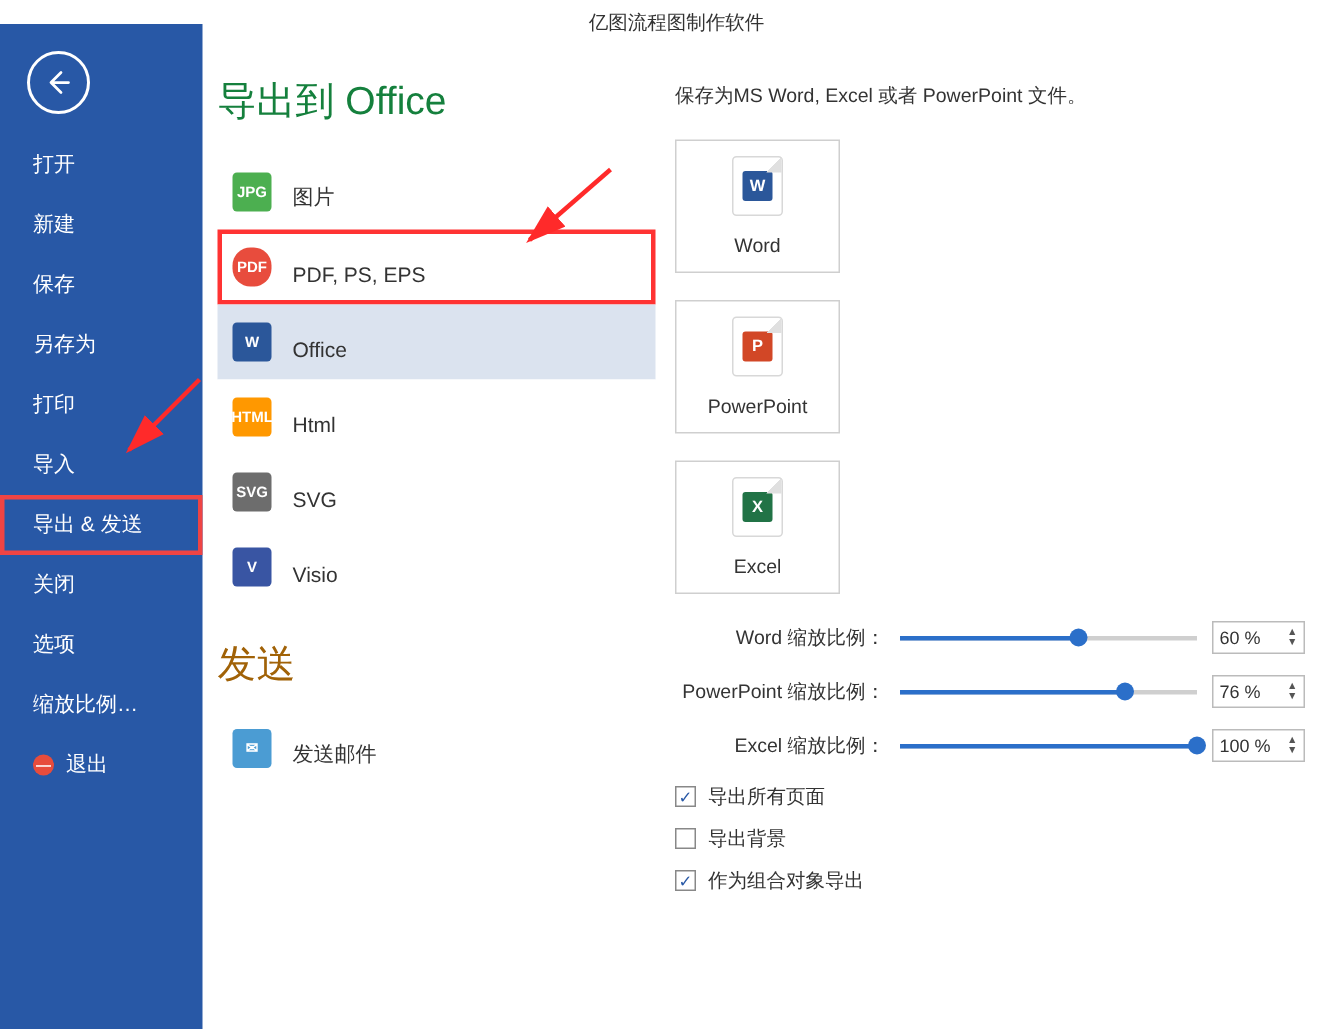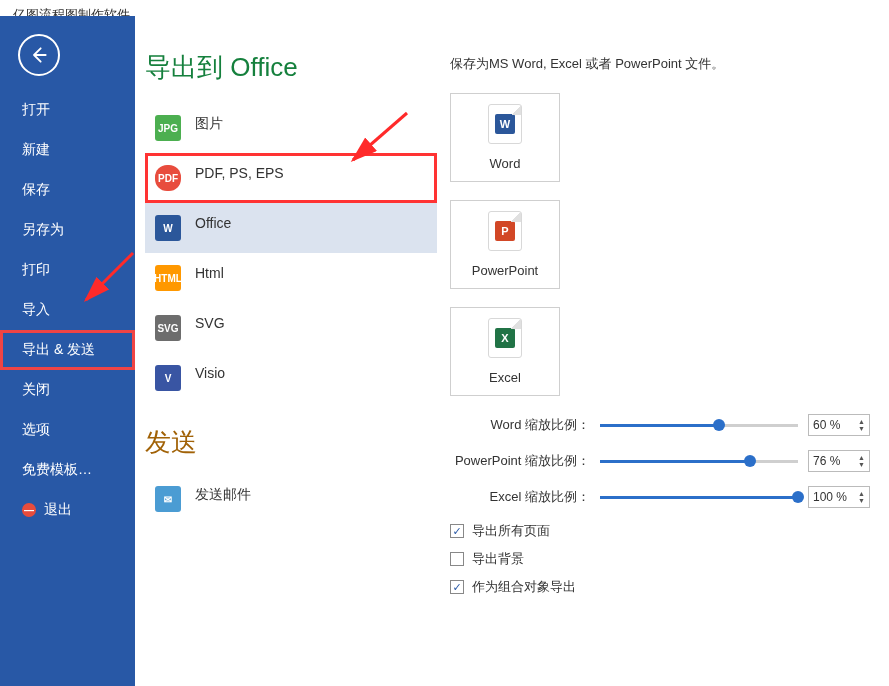--- a/index.html
+++ b/index.html
@@ -1,30 +1,30 @@
 <!DOCTYPE html>
 <html><head>
 <meta charset="utf-8">
 <style>
 * { box-sizing: border-box; margin: 0; padding: 0; }
 body { font-family: "Microsoft YaHei", Arial, sans-serif; font-size: 13px; color: #333; background: #fff; width: 889px; height: 686px; overflow: hidden; position: relative; }
 
-.app-title { position: absolute; top: 6px; left: 13px; right: 0; text-align: left; font-size: 13px; color: #333; }
+.app-title { position: absolute; top: 6px; left: 13px; right: 0; text-align: center; font-size: 13px; color: #333; }
 
 .sidebar { position: absolute; left: 0; top: 16px; width: 135px; height: 686px; background: #2858a6; color: #fff; padding-top: 10px; }
 .back-btn { width: 42px; height: 42px; border: 2px solid #fff; border-radius: 50%; margin: 8px 0 14px 18px; display: flex; align-items: center; justify-content: center; cursor: pointer; }
 .back-btn svg { width: 20px; height: 20px; }
 .side-item { padding: 11px 0 11px 22px; font-size: 14px; color: #fff; cursor: pointer; }
 .side-item.active { border: 3px solid #ef4444; padding: 8px 0 8px 19px; }
 .side-item.exit { display: flex; align-items: center; }
 .exit-icon { width: 14px; height: 14px; background: #e74c3c; border-radius: 50%; display: inline-flex; align-items: center; justify-content: center; margin-right: 8px; color: #fff; font-size: 10px; font-weight: bold; }
 
 .export-col { position: absolute; left: 145px; top: 50px; width: 292px; }
 .col-title { font-size: 26px; color: #15803d; margin-bottom: 18px; }
-.export-item { display: flex; align-items: flex-start; padding: 12px 10px; cursor: pointer; background: #fff; }
+.export-item { display: flex; align-items: flex-end; padding: 12px 10px; cursor: pointer; background: #fff; }
 .export-item.selected { background: #dbe3ef; }
 .export-item.highlight { border: 3px solid #ff3333; padding: 9px 7px; }
 .ex-icon { width: 26px; height: 26px; margin-right: 14px; display: flex; align-items: center; justify-content: center; border-radius: 3px; font-size: 10px; font-weight: bold; color: #fff; }
 .ex-icon.jpg { background: #4caf50; }
 .ex-icon.pdf { background: #e84c3d; border-radius: 12px; }
 .ex-icon.office { background: #2b579a; }
 .ex-icon.html { background: #ff9800; }
 .ex-icon.svg { background: #6d6d6d; }
 .ex-icon.visio { background: #3955a3; }
 .ex-icon.mail { background: #4b9cd3; }
@@ -72,21 +72,21 @@
   <div id="sidebar-list">
       <div class="side-item"><span>打开</span></div>
       <div class="side-item"><span>新建</span></div>
       <div class="side-item"><span>保存</span></div>
       <div class="side-item"><span>另存为</span></div>
       <div class="side-item"><span>打印</span></div>
       <div class="side-item"><span>导入</span></div>
       <div class="side-item active"><span>导出 &amp; 发送</span></div>
       <div class="side-item"><span>关闭</span></div>
       <div class="side-item"><span>选项</span></div>
-      <div class="side-item"><span>免费模板…</span></div>
+      <div class="side-item"><span>缩放比例…</span></div>
       <div class="side-item exit">
         <span class="exit-icon">—</span>
         <span>退出</span>
       </div>
     </div>
 </div>
 
 <div class="export-col">
   <div class="col-title">导出到 Office</div>
   <div id="export-list">

